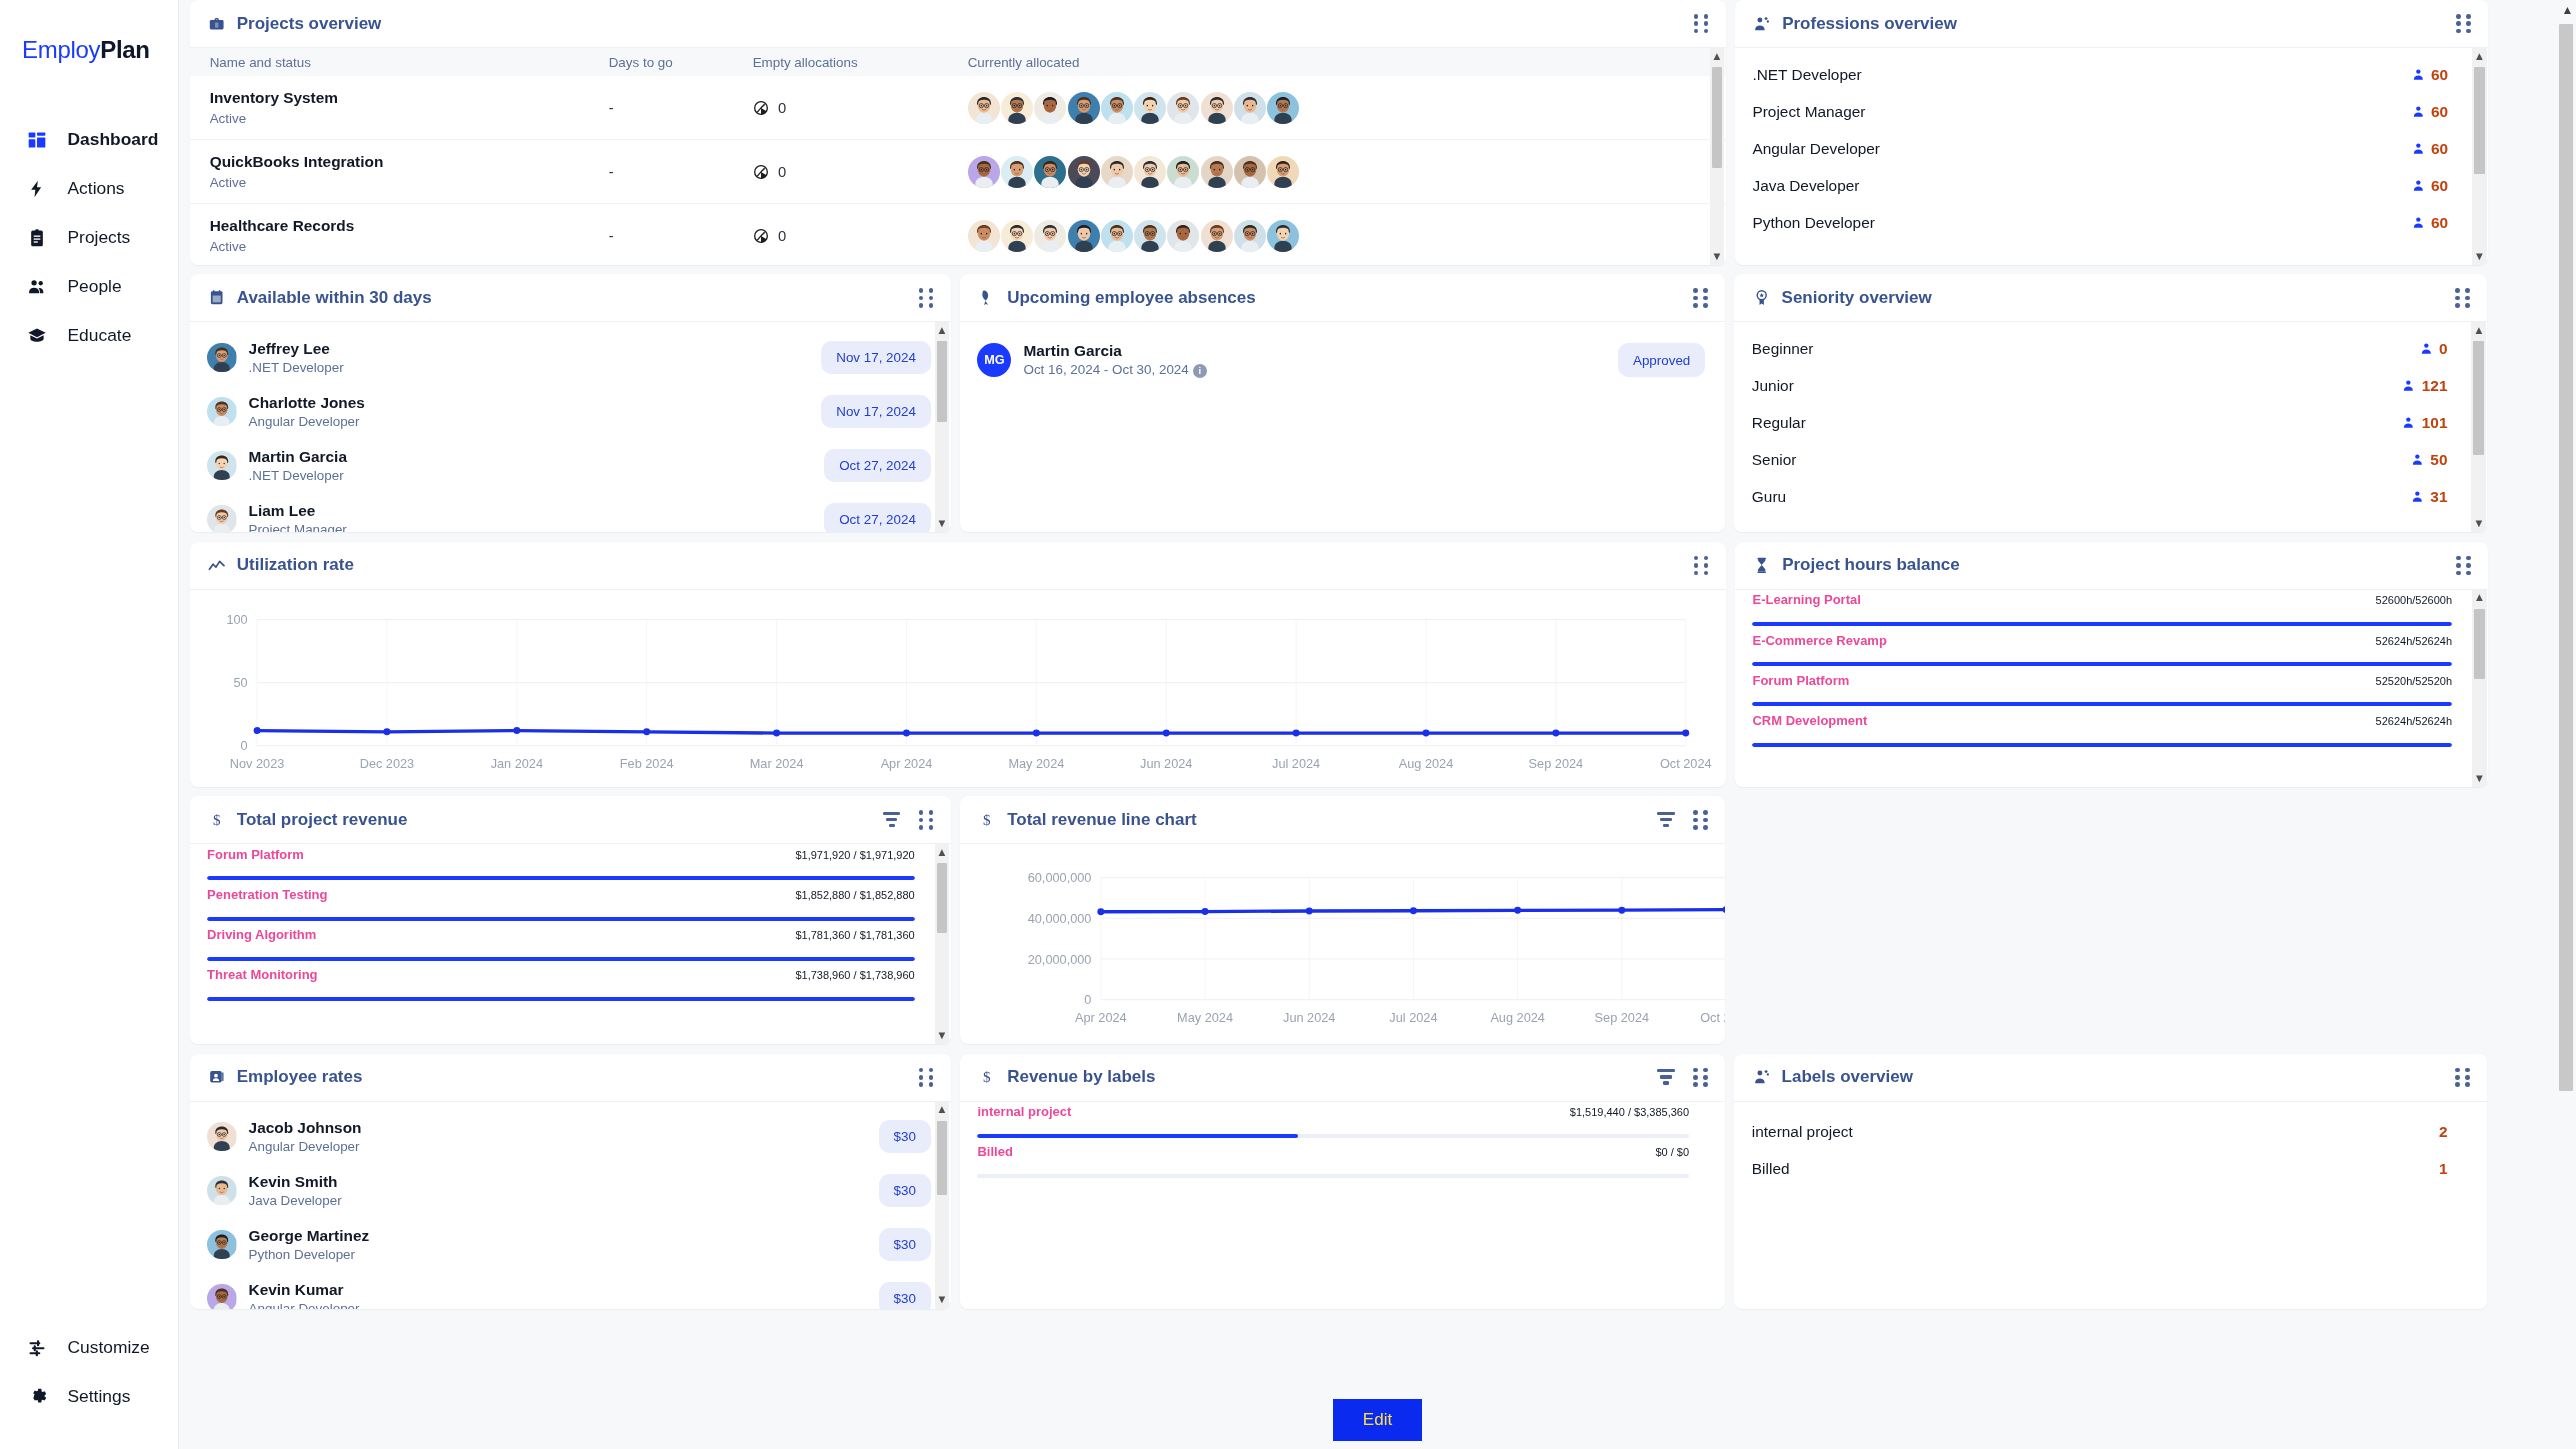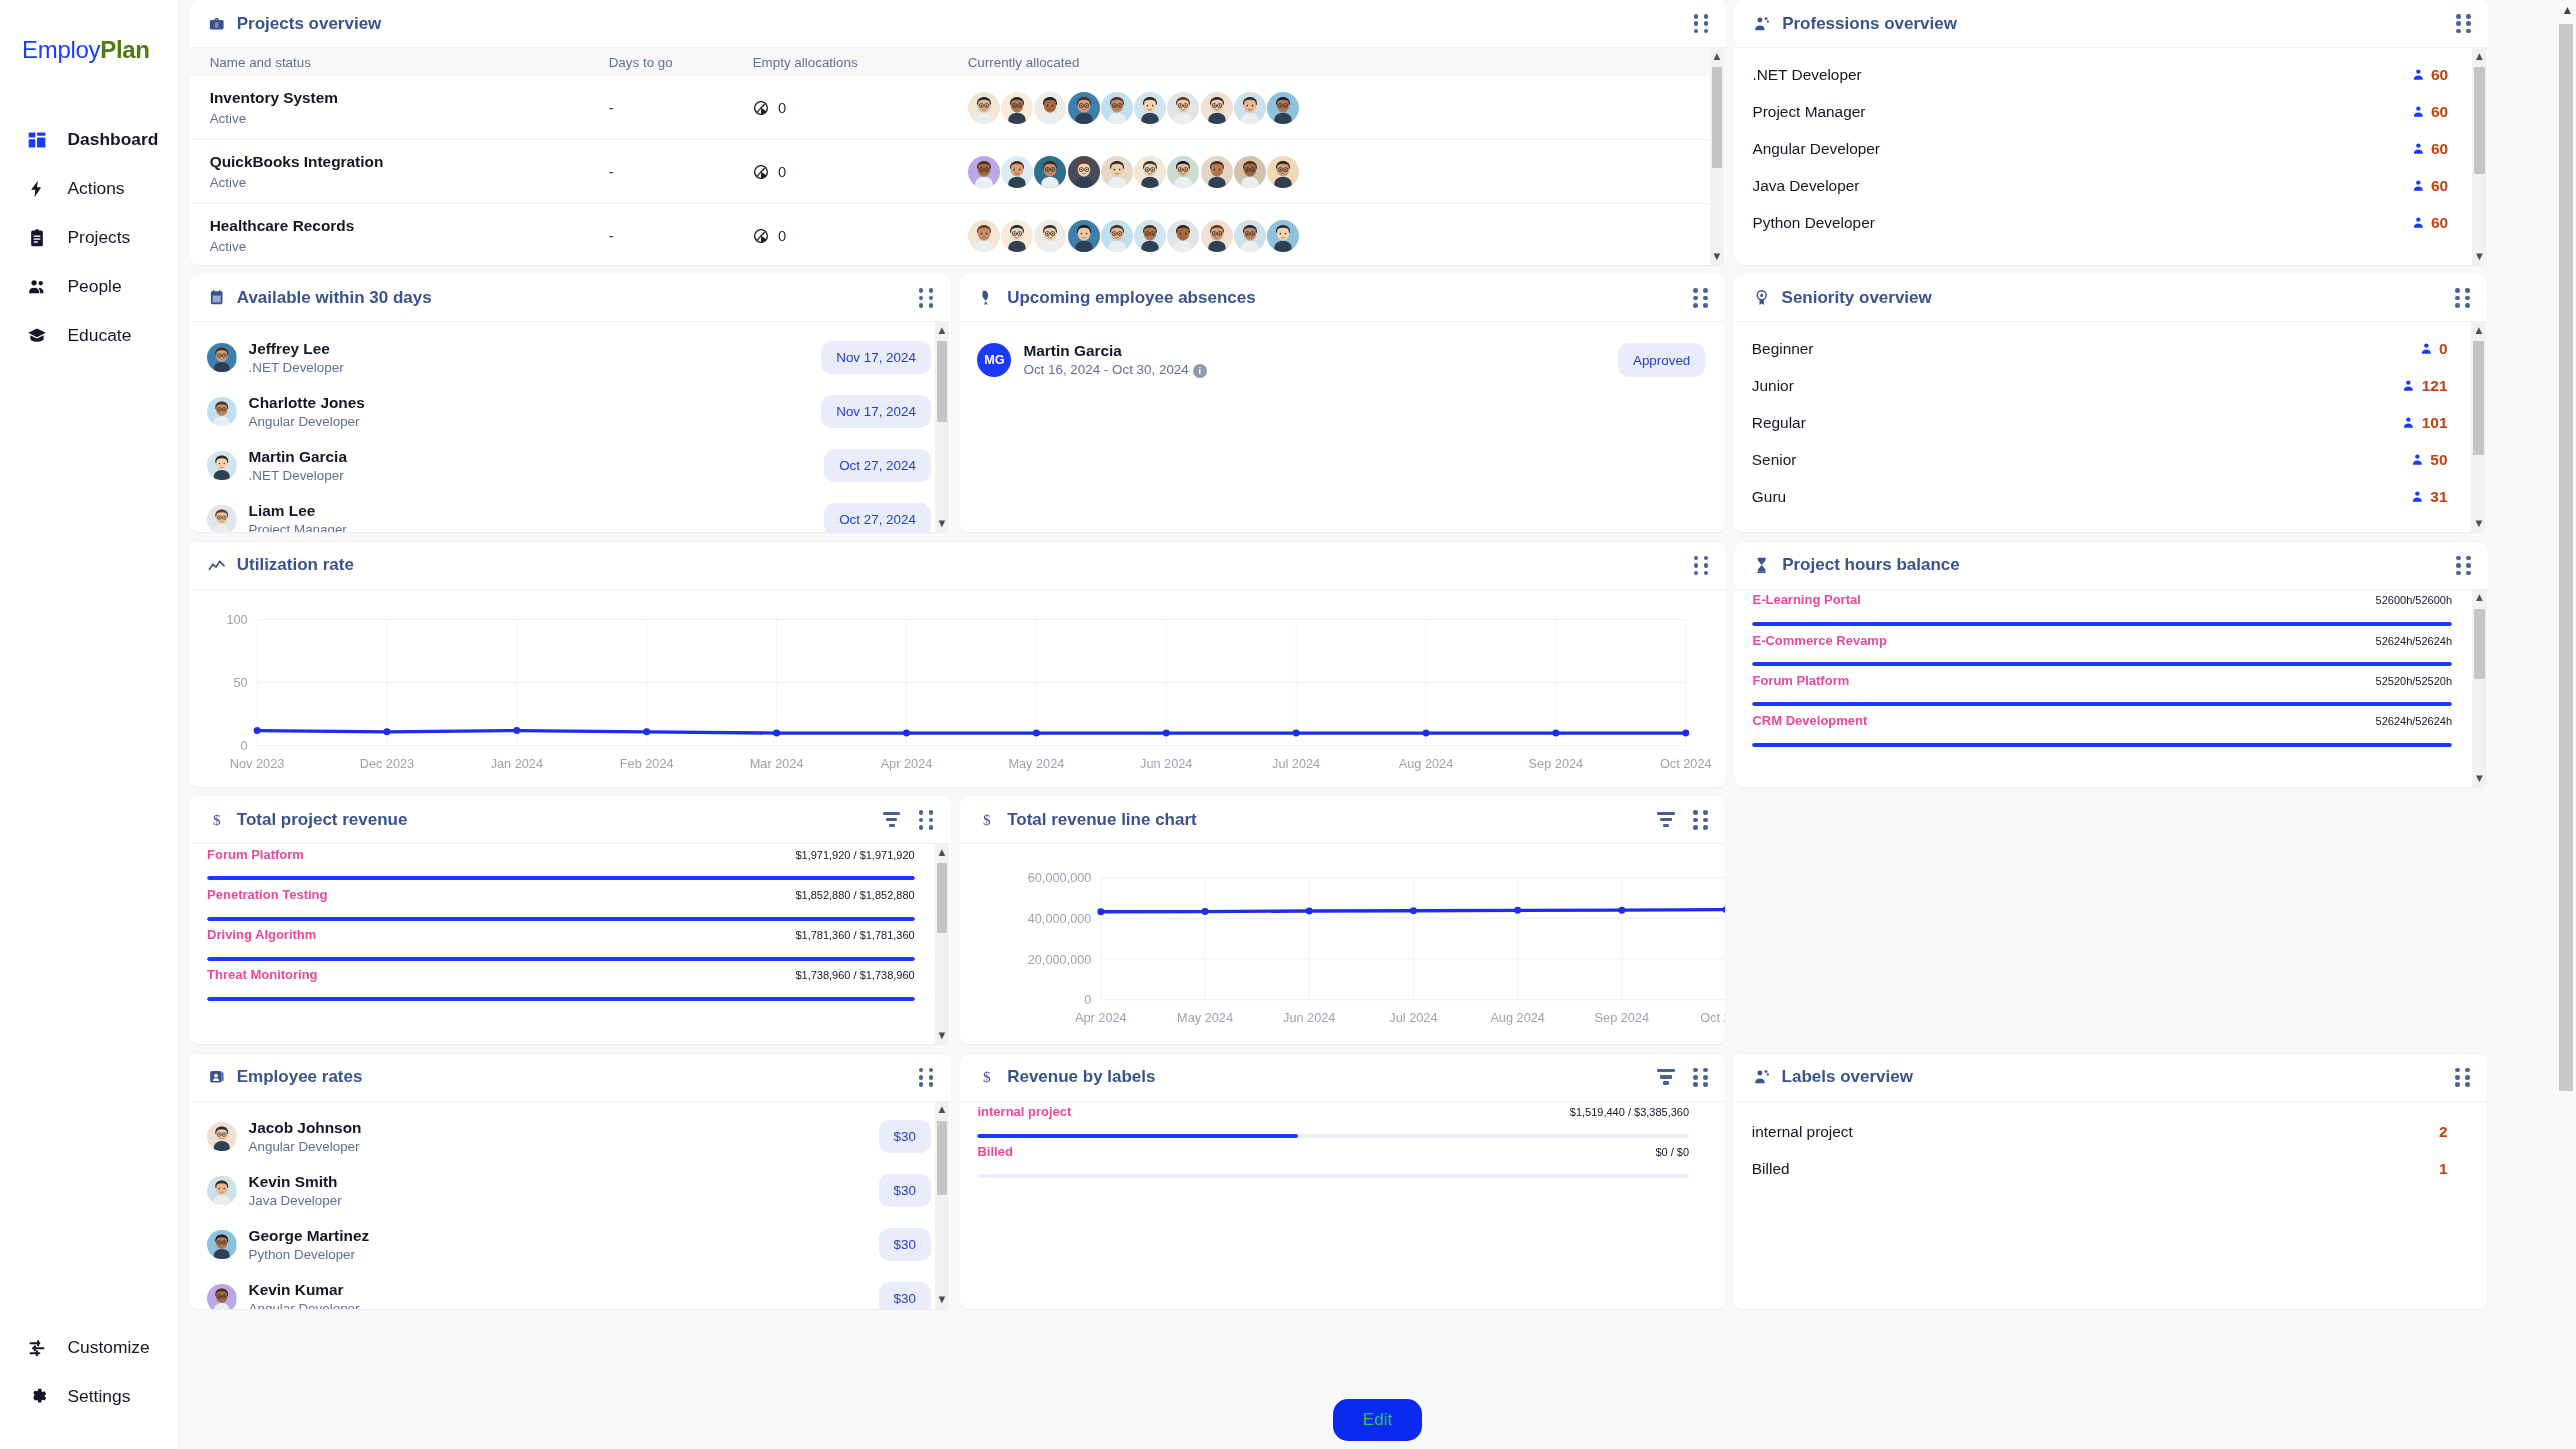--- a/index.html
+++ b/index.html
@@ -23,21 +23,21 @@
     padding-top: 36px;
   }
   .logo {
     font-size: 24px;
     letter-spacing: -0.3px;
     padding-left: 22px;
     margin-bottom: 51px;
     white-space: nowrap;
   }
   .logo .l1 { color: #1a3bff; font-weight: 400; }
-  .logo .l2 { color: #4d7c0f; font-weight: 700; }
+  .logo .l2 { color: #0f172a; font-weight: 700; }
 
   .nav { display: flex; flex-direction: column; }
   .nav-item {
     display: flex;
     align-items: center;
     gap: 19px;
     height: 49px;
     padding-left: 25.5px;
     cursor: pointer;
   }
@@ -173,21 +173,21 @@
   
   .chartwrap { position: relative; width:100%; height:100%; }
   .chartwrap svg { display:block; }
 
   
   .editbar {
     position: absolute; left: 0; right: 0; bottom: 0; height: 58px;
     display: flex; align-items: center; justify-content: center;
   }
   .editbtn {
-    background:#0b2aef; color:#22c55e; font-size:17px; border:none; border-radius:15px;
+    background:#0b2aef; color:#fde047; font-size:17px; border:none; border-radius:0;
     padding: 11.4px 29.5px; cursor: pointer;
   }
 
   .page-scroll {
     position: absolute; right: 0; top: 0; bottom: 0; width: 20px; background:#f7f8fa;
   }
   .page-scroll .pthumb { position:absolute; top:24px; left:2.7px; width:14.8px; height:1067px; background:#c8c8c8; border-radius:1.3px;}
   .page-scroll .ptop { position:absolute; top:2.7px; left:5.4px; font-size:12px; color:#404040;}
 </style>
 </head>

